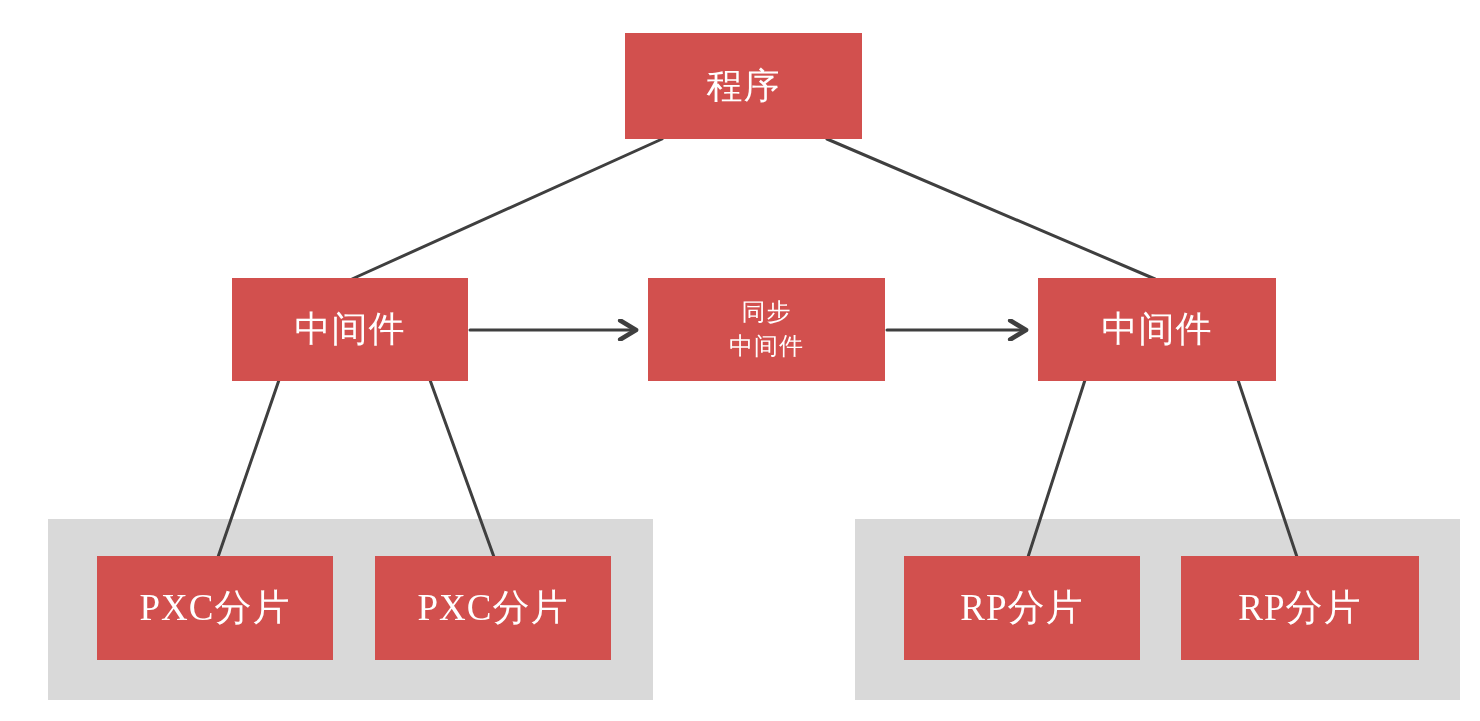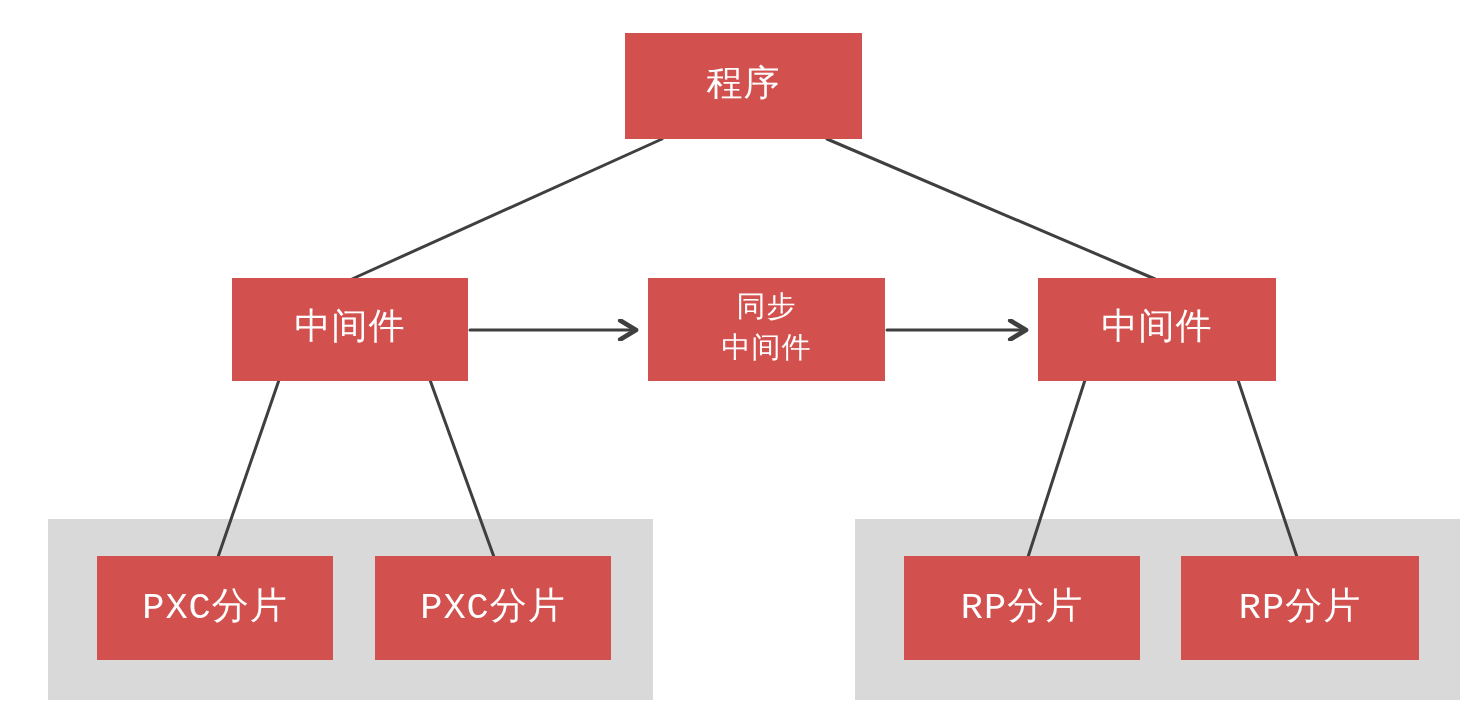--- a/index.html
+++ b/index.html
@@ -6,21 +6,21 @@
     margin: 0;
     padding: 0;
     background: #ffffff;
   }
   .canvas {
     position: relative;
     width: 1480px;
     height: 721px;
     background: #ffffff;
     overflow: hidden;
-    font-family: Liberation Mono, monospace;
+    font-family: Liberation Serif, serif;
   }
   .connectors {
     position: absolute;
     left: 0;
     top: 0;
     width: 1480px;
     height: 721px;
     z-index: 1;
   }
   .group {
@@ -36,21 +36,21 @@
     align-items: center;
     justify-content: center;
     text-align: center;
     font-size: 36px;
     line-height: 1.3;
     white-space: pre-line;
     z-index: 2;
     letter-spacing: 1px;
   }
   .node--sync {
-    font-size: 29px;
+    font-size: 24px;
     line-height: 1.38;
   }
   .node--shard {
     font-size: 37px;
     z-index: 2;
   }
   
   #node-program   { left: 625px;  top: 33px;  width: 237px; height: 106px; }
   #node-mw-left   { left: 232px;  top: 278px; width: 236px; height: 103px; }
   #node-mw-sync   { left: 648px;  top: 278px; width: 237px; height: 103px; }

